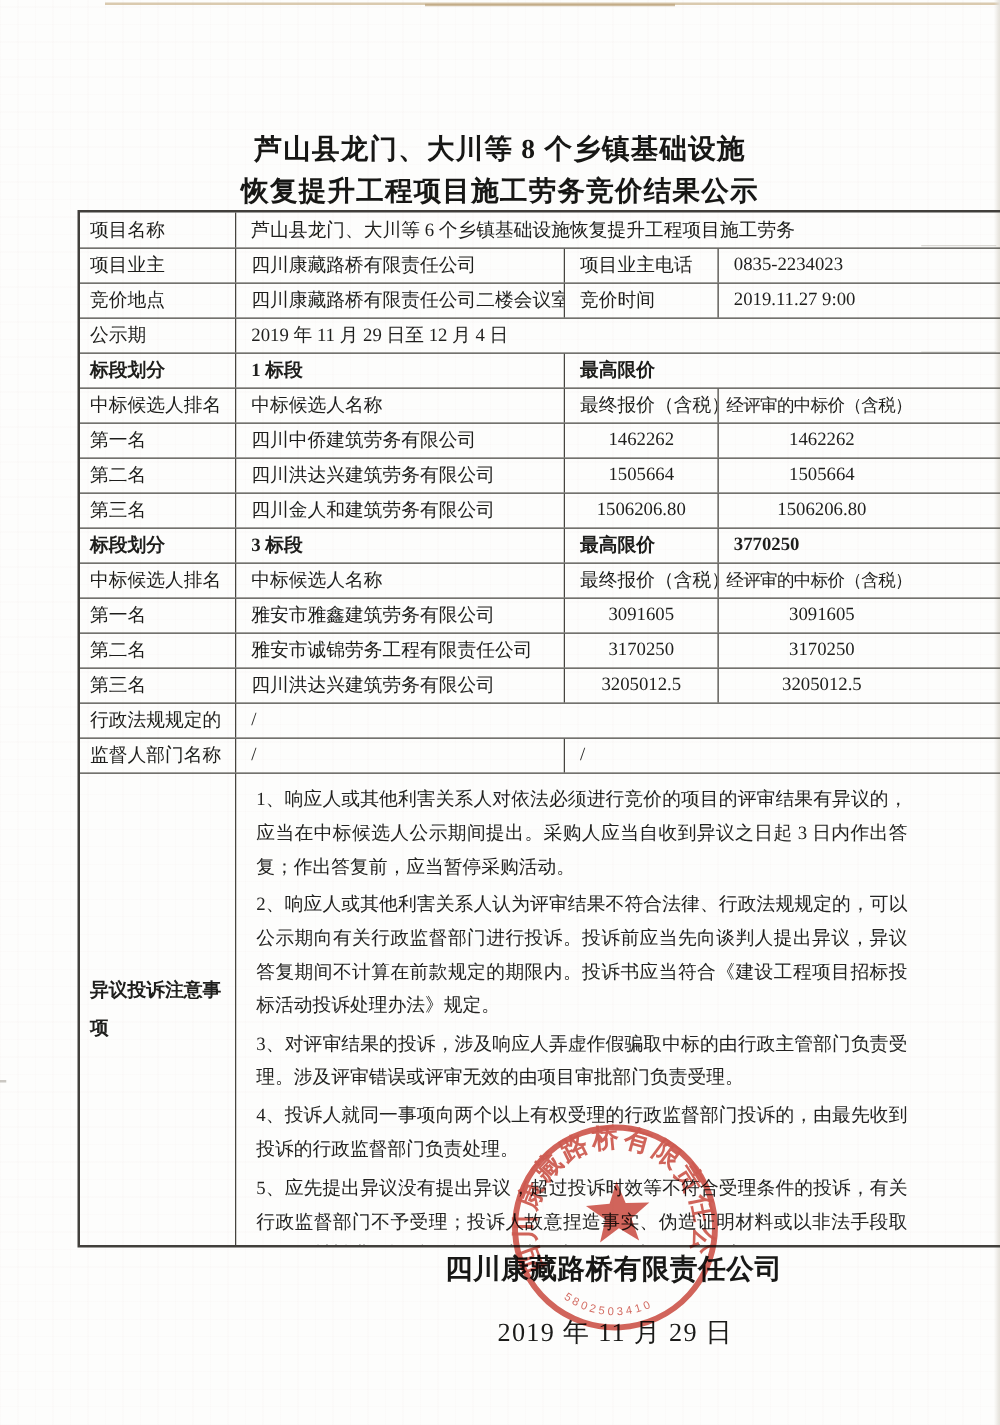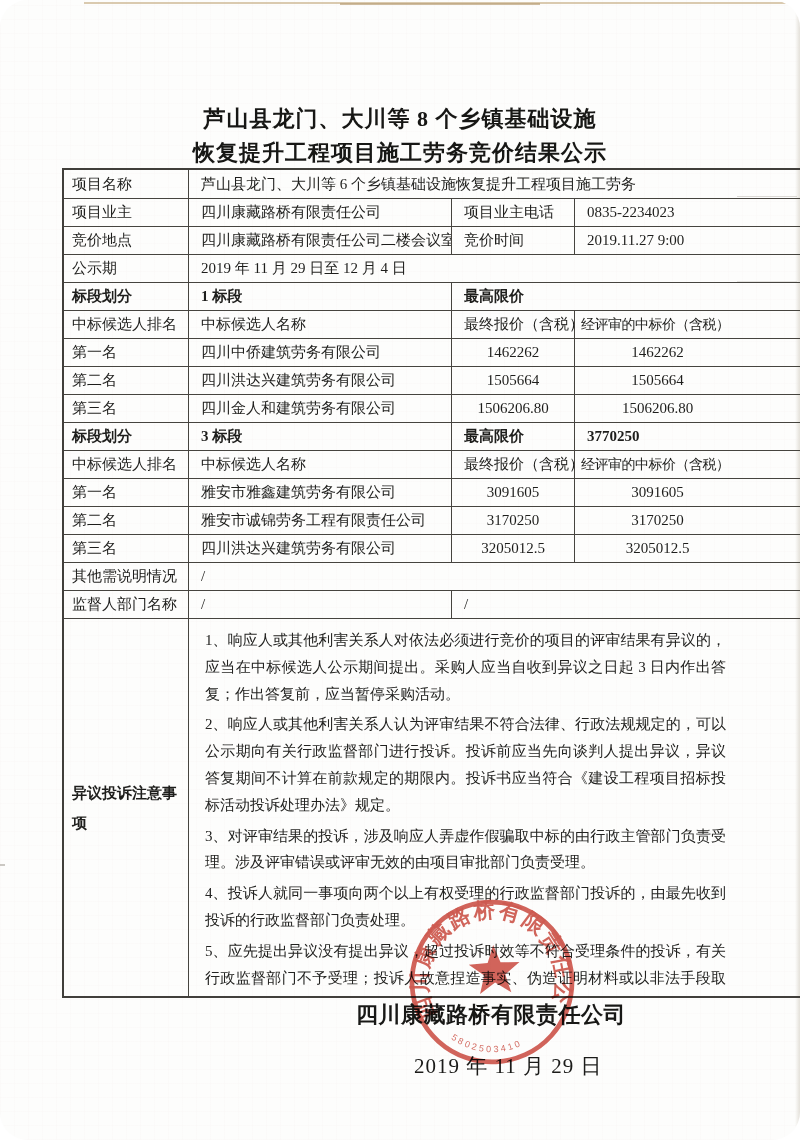--- a/index.html
+++ b/index.html
@@ -11,21 +11,20 @@
   .page {
     position: relative;
     width: 800px;
     height: 1140px;
     background:
       repeating-linear-gradient(0deg,  rgba(210,180,180,0.035) 0 1px, transparent 1px 14px),
       repeating-linear-gradient(90deg, rgba(210,180,180,0.035) 0 1px, transparent 1px 14px),
       #fdfdfc;
     overflow: hidden;
     color: #1e1e1c;
-    border-radius: 28px;
   }
   
   .edge-top    { position:absolute; top:2px;  left:84px;  width:716px; height:2px; background:#cdb896; opacity:.75; }
   .edge-top2   { position:absolute; top:3px;  left:340px; width:200px; height:2px; background:#b9a077; opacity:.7; }
   .edge-right  { position:absolute; top:0; right:0; width:5px; height:1140px;
                  background:linear-gradient(90deg, transparent, #e4e1da); }
   .bleed-1 { position:absolute; top:196px; left:737px; width:60px; height:1px; background:#b9b5ad; opacity:.5; }
   .bleed-2 { position:absolute; top:281px; left:737px; width:60px; height:1px; background:#c4c0b8; opacity:.4; }
   .bleed-3 { position:absolute; top:864px; left:0; width:5px; height:2px; background:#9a948a; opacity:.5; }
 
@@ -53,21 +52,21 @@
   .cell.tight { font-size:14px; letter-spacing:-0.5px; padding-left:6px; }
   .row.emph .cell { font-weight:bold; }
   .notes-label { display:flex; align-items:center; border-left:none; padding:0 8px;
                  white-space:normal; line-height:30px;font-weight:bold; }
   .notes-body { grid-column:2 / 5; border-left:1px solid #46443f; display:block;
                 padding:4px 10px 0 12px; white-space:normal; overflow:hidden; }
   .notes-body p { line-height:26.8px; text-align:justify; margin:4px; color:#232321; }
 
   .sign-company { position:absolute; left:356px; top:1000px; font-size:22px; font-weight:bold;
                   letter-spacing:0.5px; color:#181816; }
-  .sign-date { position:absolute; left:398px; top:1052px; font-size:21px; letter-spacing:1px; color:#1b1b19;margin-left:16px; }
+  .sign-date { position:absolute; left:398px; top:1052px; font-size:21px; letter-spacing:1px; color:#1b1b19; }
 
   
   .seal { position:absolute; left:406px; top:896px; width:172px; height:172px;
           mix-blend-mode:multiply; opacity:.82; transform:rotate(-3deg); }
   .seal svg { width:100%; height:100%; }
 </style>
 </head>
 <body>
 
 <div class="page">
@@ -171,21 +170,21 @@
     </div>
 
     <div class="row">
       <div class="cell first">第三名</div>
       <div class="cell">四川洪达兴建筑劳务有限公司</div>
       <div class="cell num">3205012.5</div>
       <div class="cell num">3205012.5</div>
     </div>
 
     <div class="row">
-      <div class="cell first">其他需说明情况</div>
+      <div class="cell first">行政法规规定的</div>
       <div class="cell c-span3">/</div>
     </div>
 
     <div class="row">
       <div class="cell first">监督人部门名称</div>
       <div class="cell">/</div>
       <div class="cell c-span2">/</div>
     </div>
 
     <div class="row row-notes">

